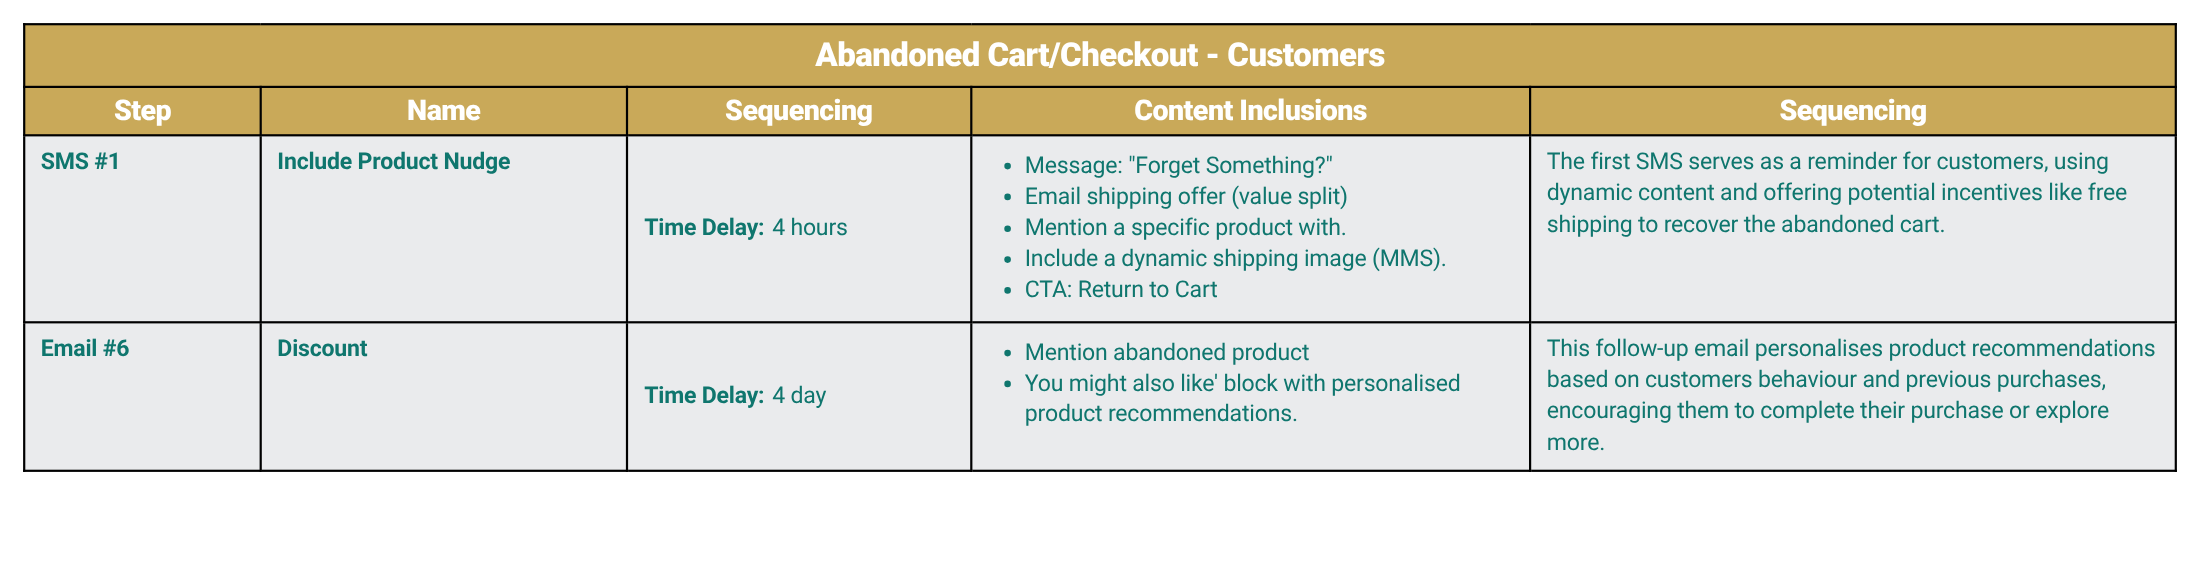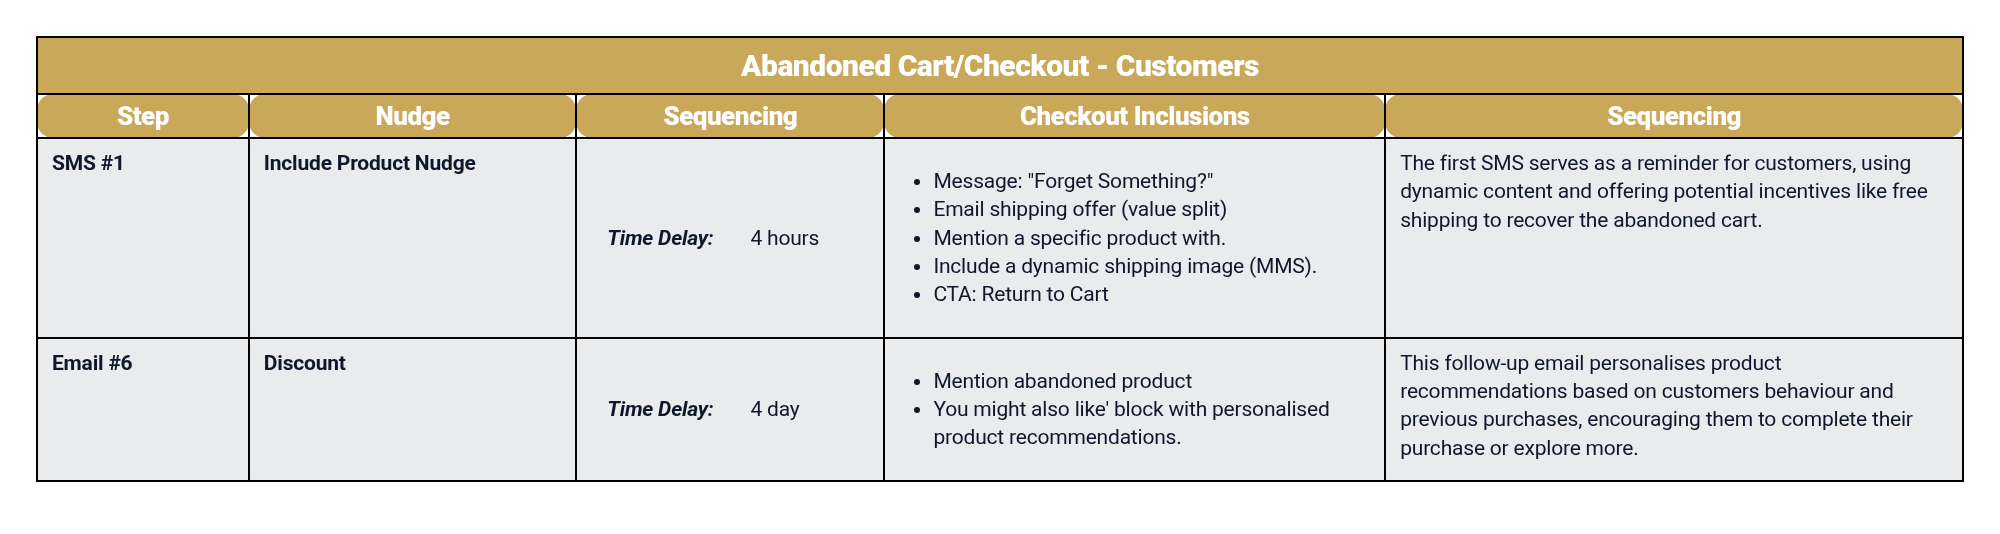--- a/index.html
+++ b/index.html
@@ -1,17 +1,17 @@
 <!DOCTYPE html>
 <html><head>
   <meta charset="utf-8">
   <style>
     * {
       margin: 0;
-      padding: 16px;
+      padding: 1px;
       box-sizing: border-box;
     }
     body {
       font-family: -apple-system, BlinkMacSystemFont, "Segoe UI", Roboto, Helvetica, Arial, sans-serif;
       background: #ffffff;
       padding: 20px;
     }
     table {
       border-collapse: collapse;
       width: 100%;
@@ -33,42 +33,40 @@
       letter-spacing: -0.5px;
     }
     .header-row th {
       background: #c9a959;
       color: #ffffff;
       font-weight: 900;
       font-size: 26px;
       text-align: center;
       padding: 6px 8px;
       letter-spacing: -0.5px;
-      border-radius: 16px;
     }
     .data-row td {
       background: #eaebed;
-      color: #0f172a;
+      color: #0f766e;
       font-size: 21px;
       padding: 10px 14px;
       line-height: 1.35;
       letter-spacing: -0.2px;
     }
     .step-cell {
       font-weight: 700;
     }
     .name-cell {
       font-weight: 700;
     }
     .sequencing-cell {
       vertical-align: middle;
     }
     .seq-label {
       font-weight: 700;
-      font-style: italic;
     }
     .seq-value {
       font-weight: 400;
     }
     ul.content-list {
       list-style: disc;
       padding-left: 34px;
       margin: 2px 0;
     }
     ul.content-list li {
@@ -91,23 +89,23 @@
     <col class="col-seq">
     <col class="col-content">
     <col class="col-desc">
   </colgroup>
   <thead>
     <tr class="title-row">
       <th colspan="5">Abandoned Cart/Checkout - Customers</th>
     </tr>
     <tr class="header-row">
       <th>Step</th>
-      <th>Nudge</th>
+      <th>Name</th>
       <th>Sequencing</th>
-      <th>Checkout Inclusions</th>
+      <th>Content Inclusions</th>
       <th>Sequencing</th>
     </tr>
   </thead>
   <tbody>
     <tr class="data-row">
       <td class="step-cell">SMS #1</td>
       <td class="name-cell">Include Product Nudge</td>
       <td class="sequencing-cell">
         <span class="seq-label">Time Delay:</span>
         <span class="seq-value">4 hours</span>

